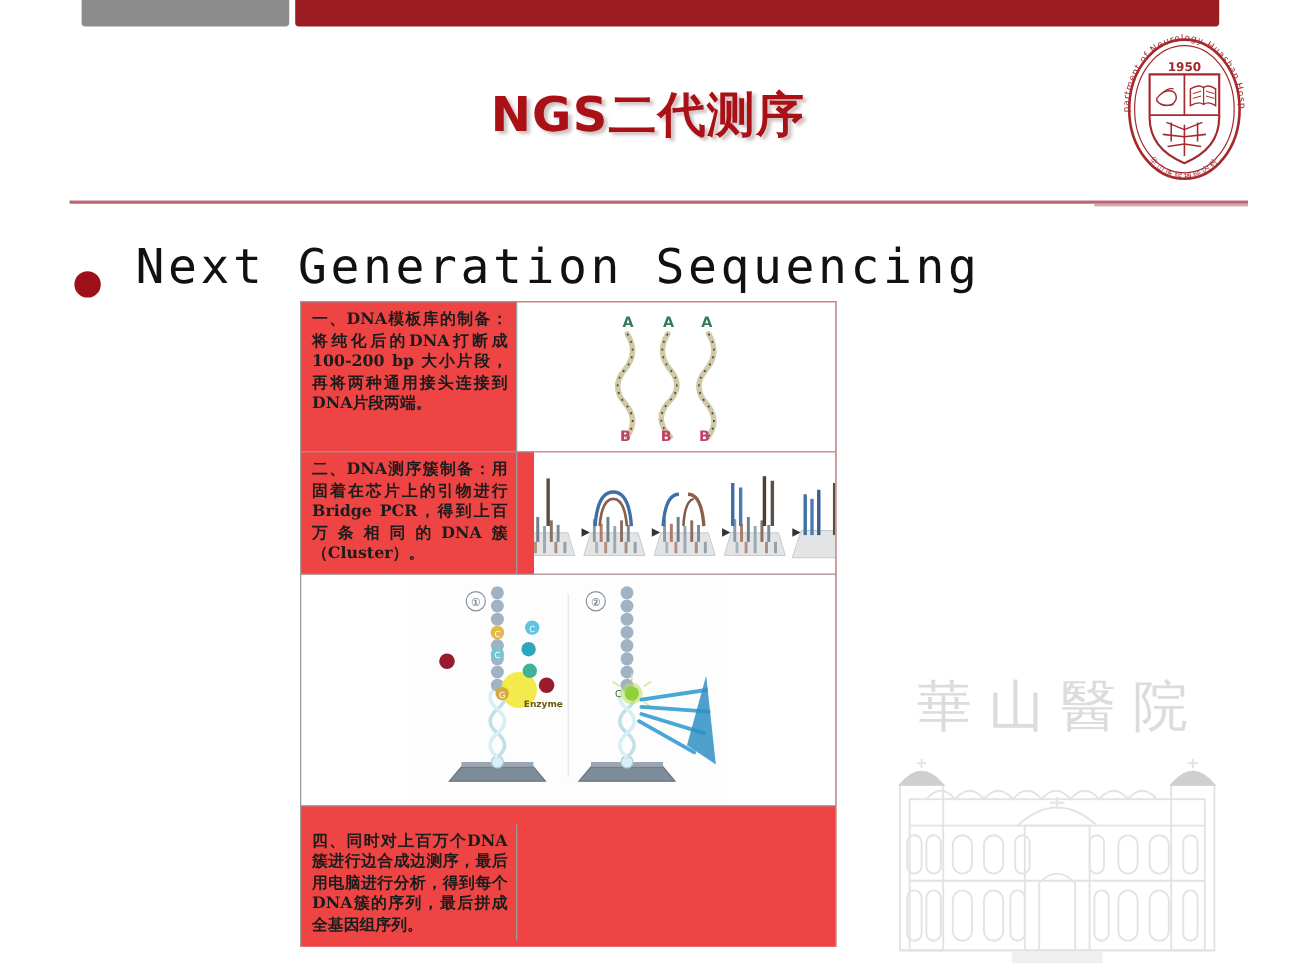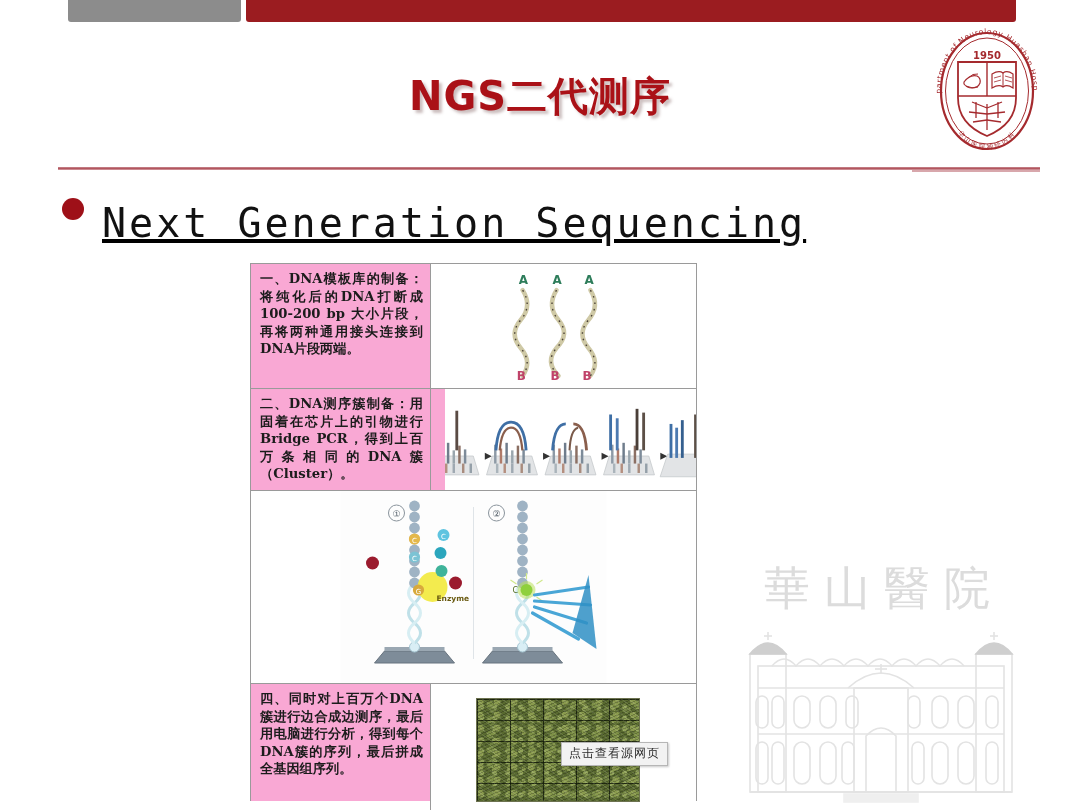--- a/index.html
+++ b/index.html
@@ -75,23 +75,22 @@
     left: 912px; top: 170px;
     width: 128px; height: 2px;
     background: #d8a7ac;
   }
 
   
   #bullet-row {
     position: absolute;
     left: 62px; top: 198px;
     display: flex;
-    align-items: flex-start;
-    gap: 18px;
-    text-decoration: underline;
+    align-items: flex-end;
+    gap: 29px;
   }
   #bullet-dot {
     width: 22px; height: 22px;
     border-radius: 50%;
     background: #9e1018;
     flex: 0 0 auto;
   }
   #bullet-text {
     font-family: "DejaVu Sans Mono", "Liberation Mono", monospace;
     font-size: 40px;
@@ -117,33 +116,33 @@
     letter-spacing: 14px;
     color: #dcdcdc;
     white-space: nowrap;
     text-align: right;
   }
   #watermark-building { position: absolute; left: 20px; top: 70px; }
 
   
   #ngs-table {
     position: absolute;
-    left: 250px; top: 263px;
+    left: 250px; top: 251px;
     width: 447px; height: 538px;
     border: 1px solid #9a9a9a;
     border-bottom: none;
     box-sizing: border-box;
-    background: #f9a8d4;
+    background: #ef4444;
   }
   .t-row {
     display: flex;
     box-sizing: border-box;
     border-bottom: 1px solid #9a9a9a;
   }
-  .t-row:last-child { border-bottom: none; }
+  .t-row:last-child { border-bottom: none; align-items: center; }
   .t-row.r1 { height: 125px; }
   .t-row.r2 { height: 102px; gap: 14px; }
   .t-row.r3 { height: 193px; }
   .t-row.r4 { height: 127px; }
 
   .t-text {
     width: 180px;
     flex: 0 0 180px;
     box-sizing: border-box;
     border-right: 1px solid #9a9a9a;

